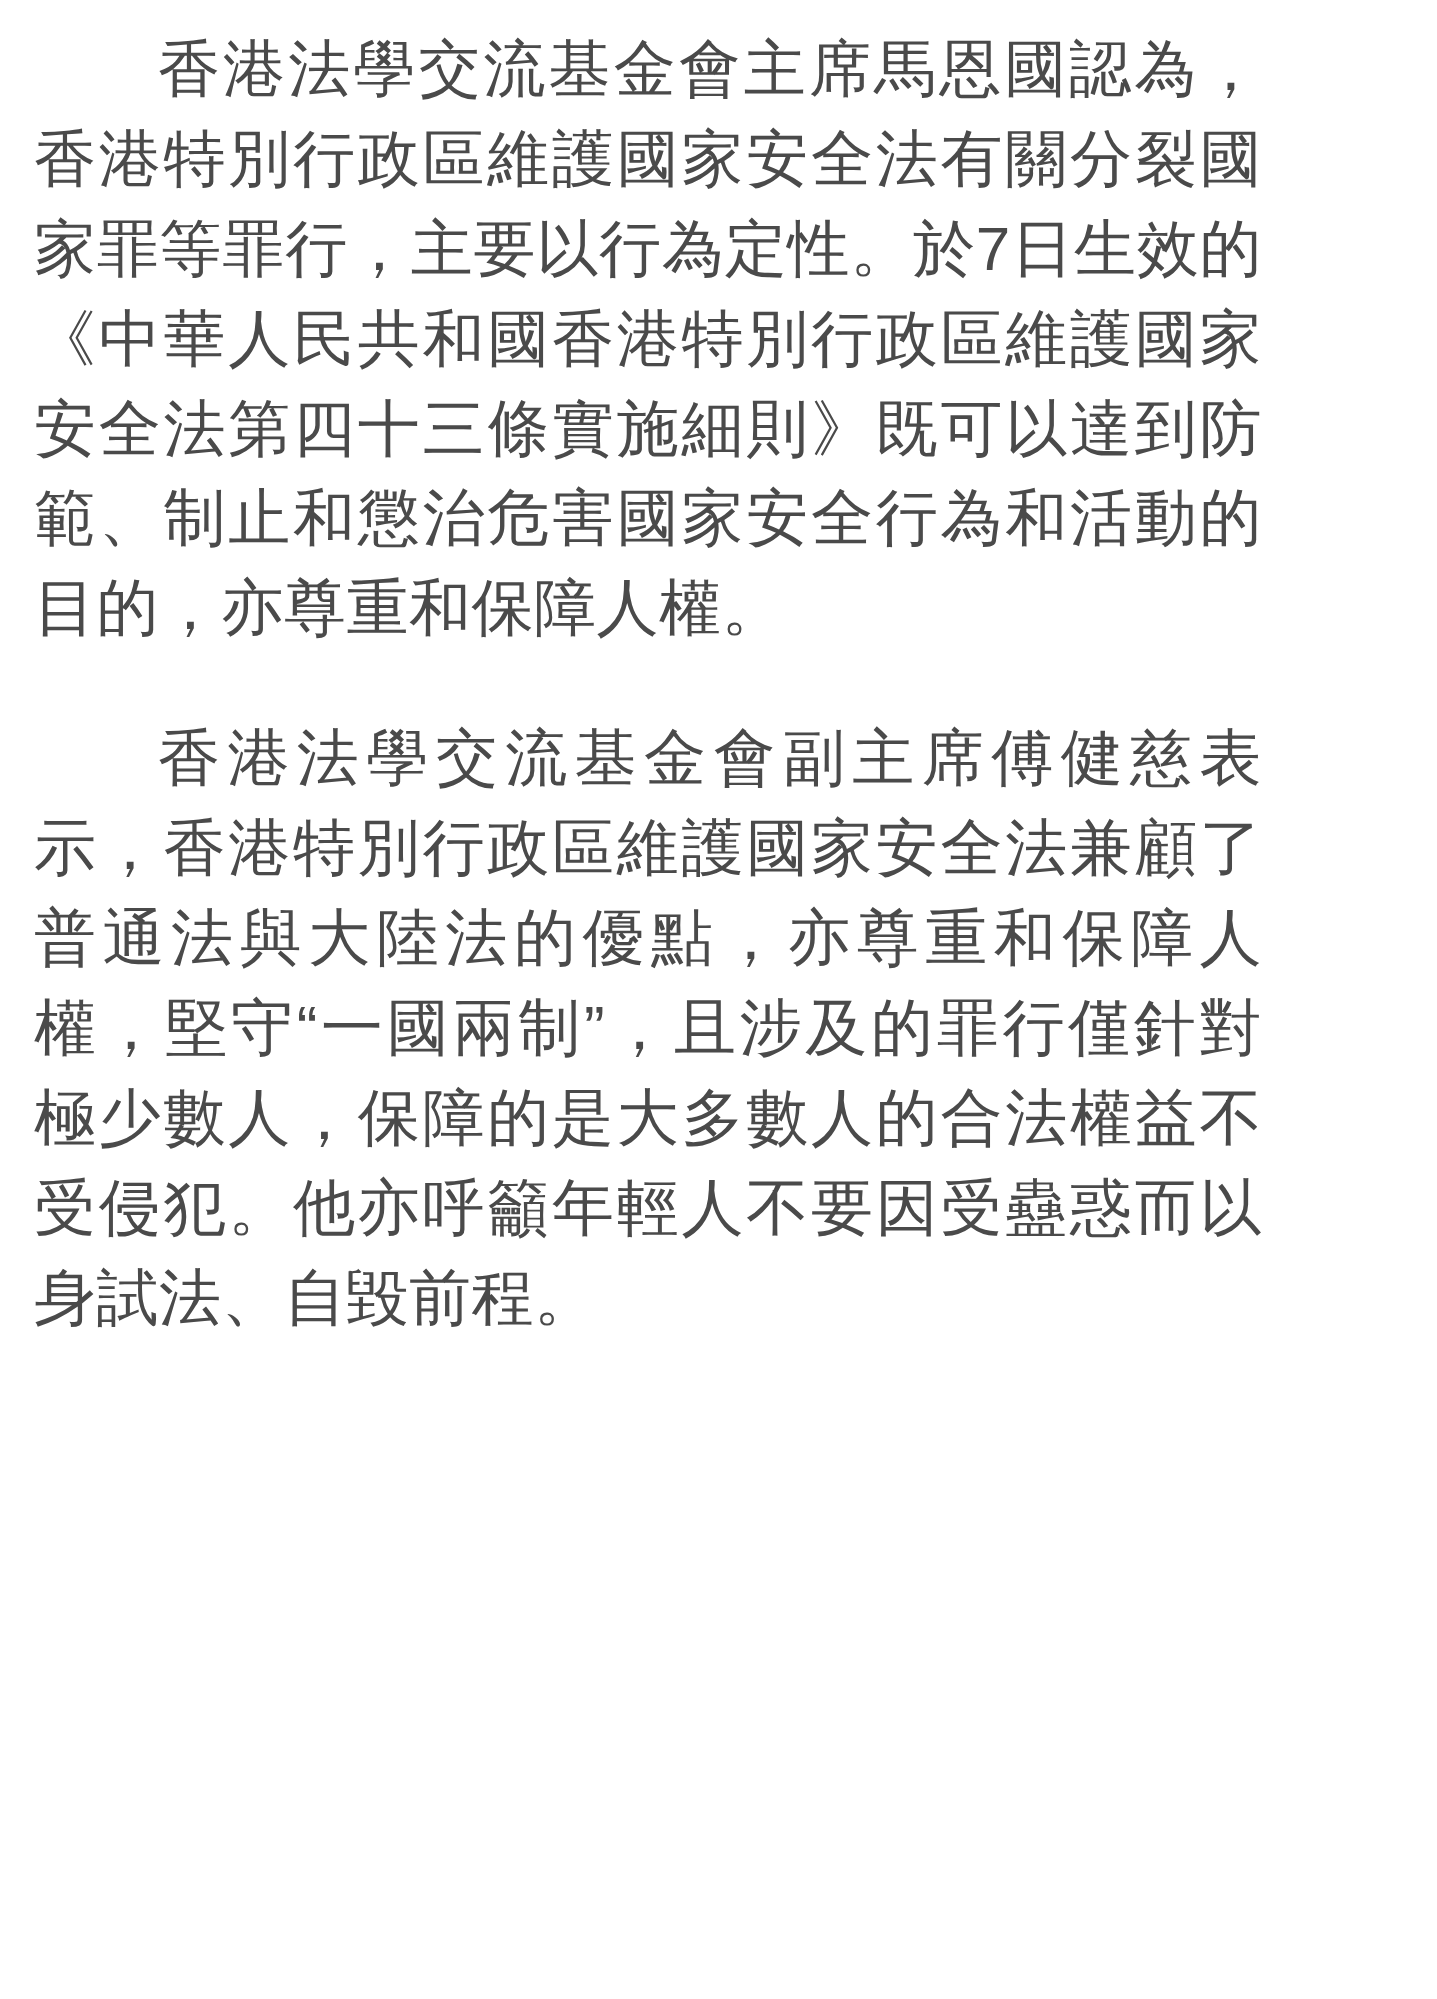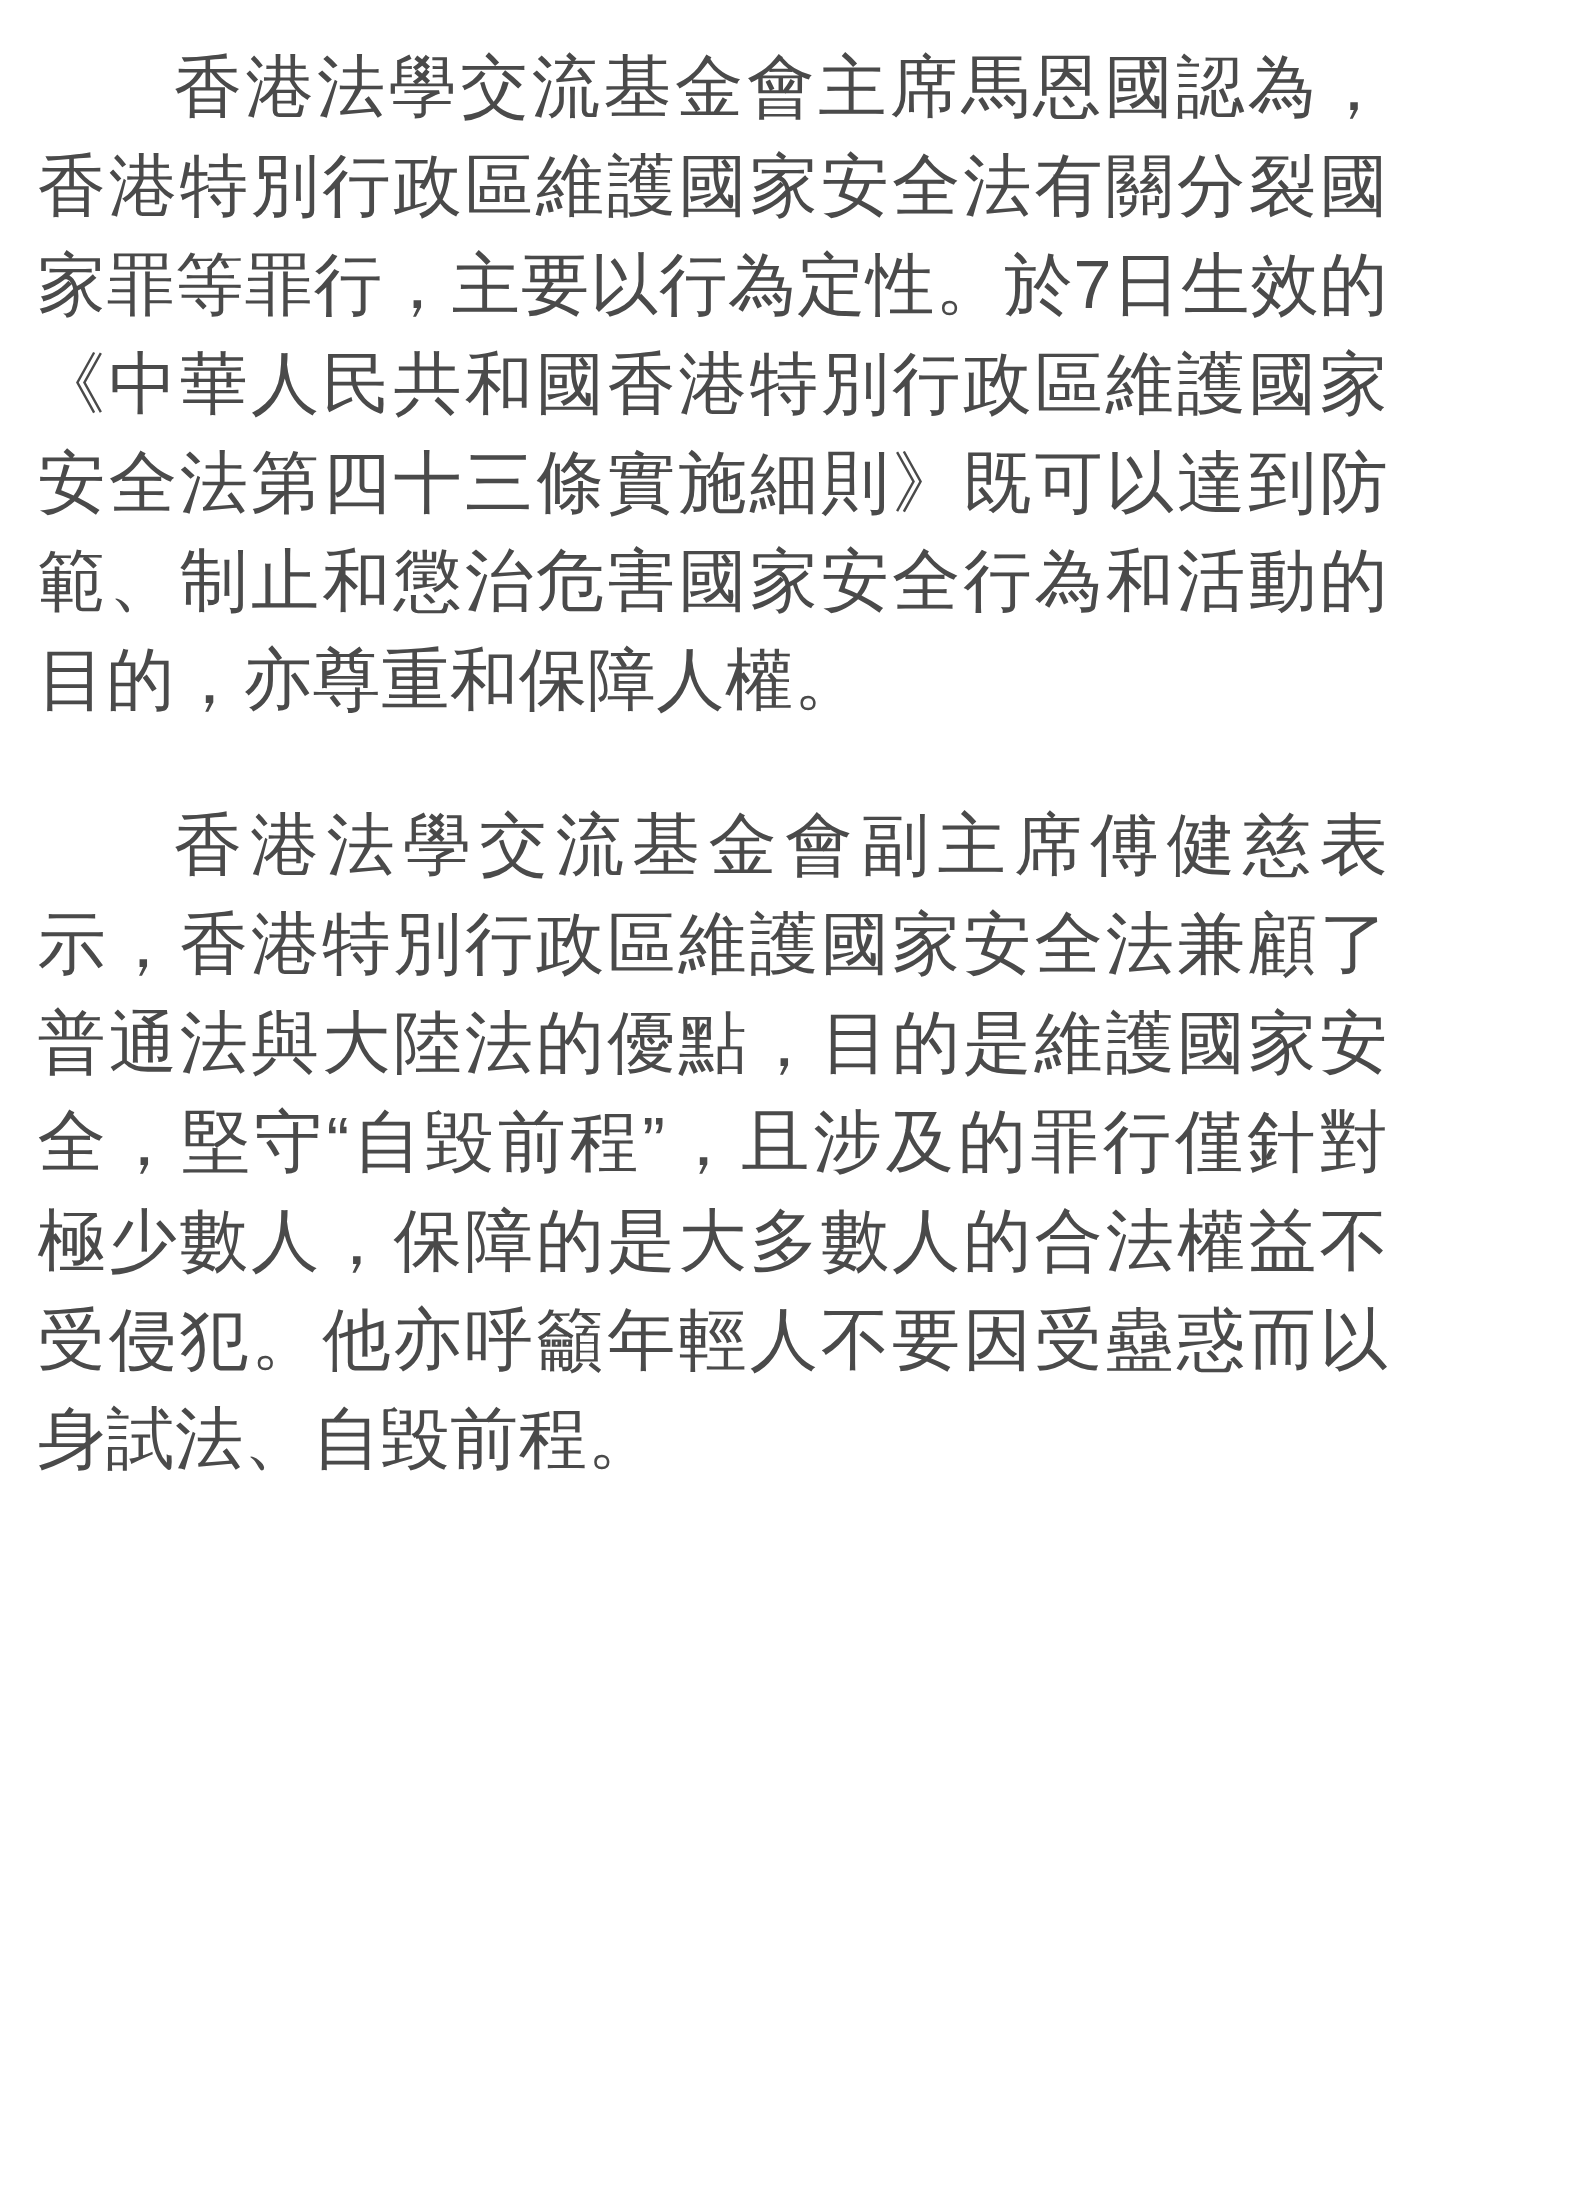--- a/index.html
+++ b/index.html
@@ -9,21 +9,21 @@
   }
   body {
     width: 1437px;
     height: 1999px;
     overflow: hidden;
     font-family: "Liberation Sans", "DejaVu Sans", sans-serif;
   }
   .article {
     box-sizing: border-box;
     width: 1302px;
-    padding: 35px 40px 0 34px;
+    padding: 24px 40px 0 34px;
   }
   .para {
     margin: 0 0 60px 0;
     color: #4a4a4a;
     font-size: 62px;
     line-height: 1.45;
     letter-spacing: 0.5px;
     text-indent: 2em;
     text-align: justify;
     text-justify: inter-ideograph;
@@ -31,14 +31,14 @@
   }
   .para:last-child {
     margin-bottom: 0;
   }
 </style>
 </head>
 <body>
 
 <div class="article">
   <p class="para">香港法學交流基金會主席馬恩國認為，香港特別行政區維護國家安全法有關分裂國家罪等罪行，主要以行為定性。於7日生效的《中華人民共和國香港特別行政區維護國家安全法第四十三條實施細則》既可以達到防範、制止和懲治危害國家安全行為和活動的目的，亦尊重和保障人權。</p>
-  <p class="para">香港法學交流基金會副主席傅健慈表示，香港特別行政區維護國家安全法兼顧了普通法與大陸法的優點，目的是維護國家安全，堅守“自毀前程”，且涉及的罪行僅針對極少數人，保障的是大多數人的合法權益不受侵犯。他亦呼籲年輕人不要因受蠱惑而以身試法、自毀前程。</p>
+  <p class="para">香港法學交流基金會副主席傅健慈表示，香港特別行政區維護國家安全法兼顧了普通法與大陸法的優點，亦尊重和保障人權，堅守“一國兩制”，且涉及的罪行僅針對極少數人，保障的是大多數人的合法權益不受侵犯。他亦呼籲年輕人不要因受蠱惑而以身試法、自毀前程。</p>
 </div>
 
 </body></html>

